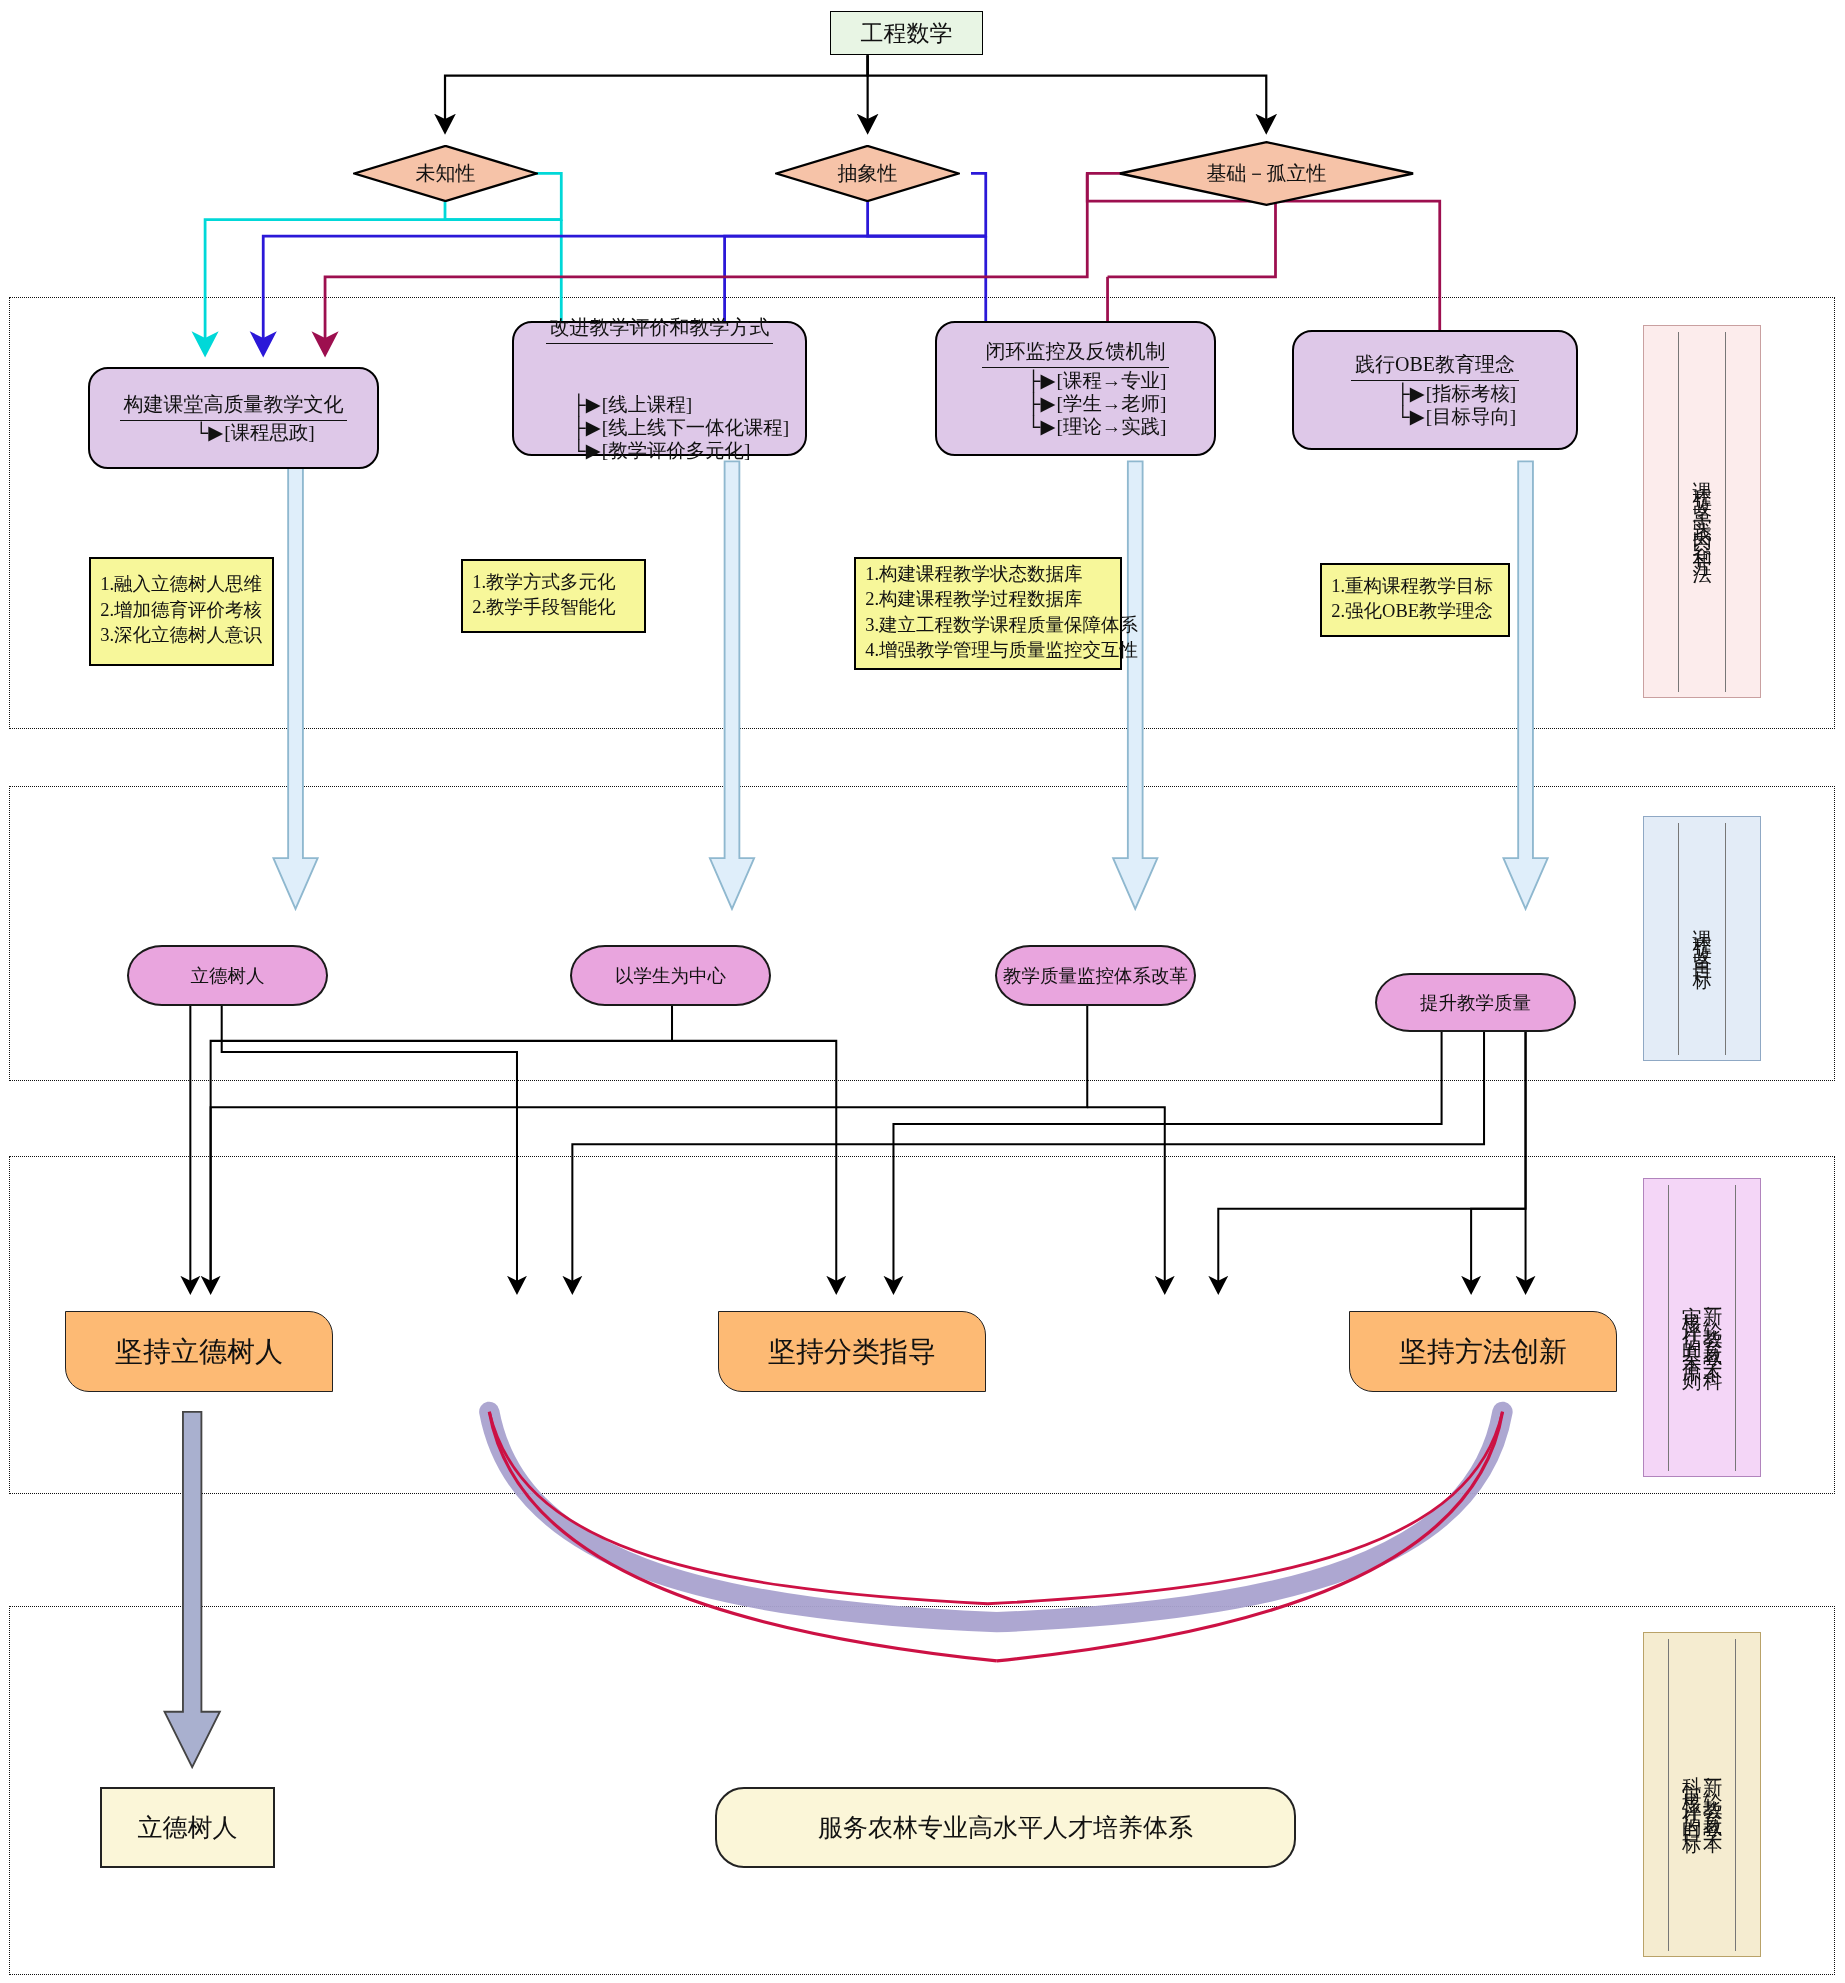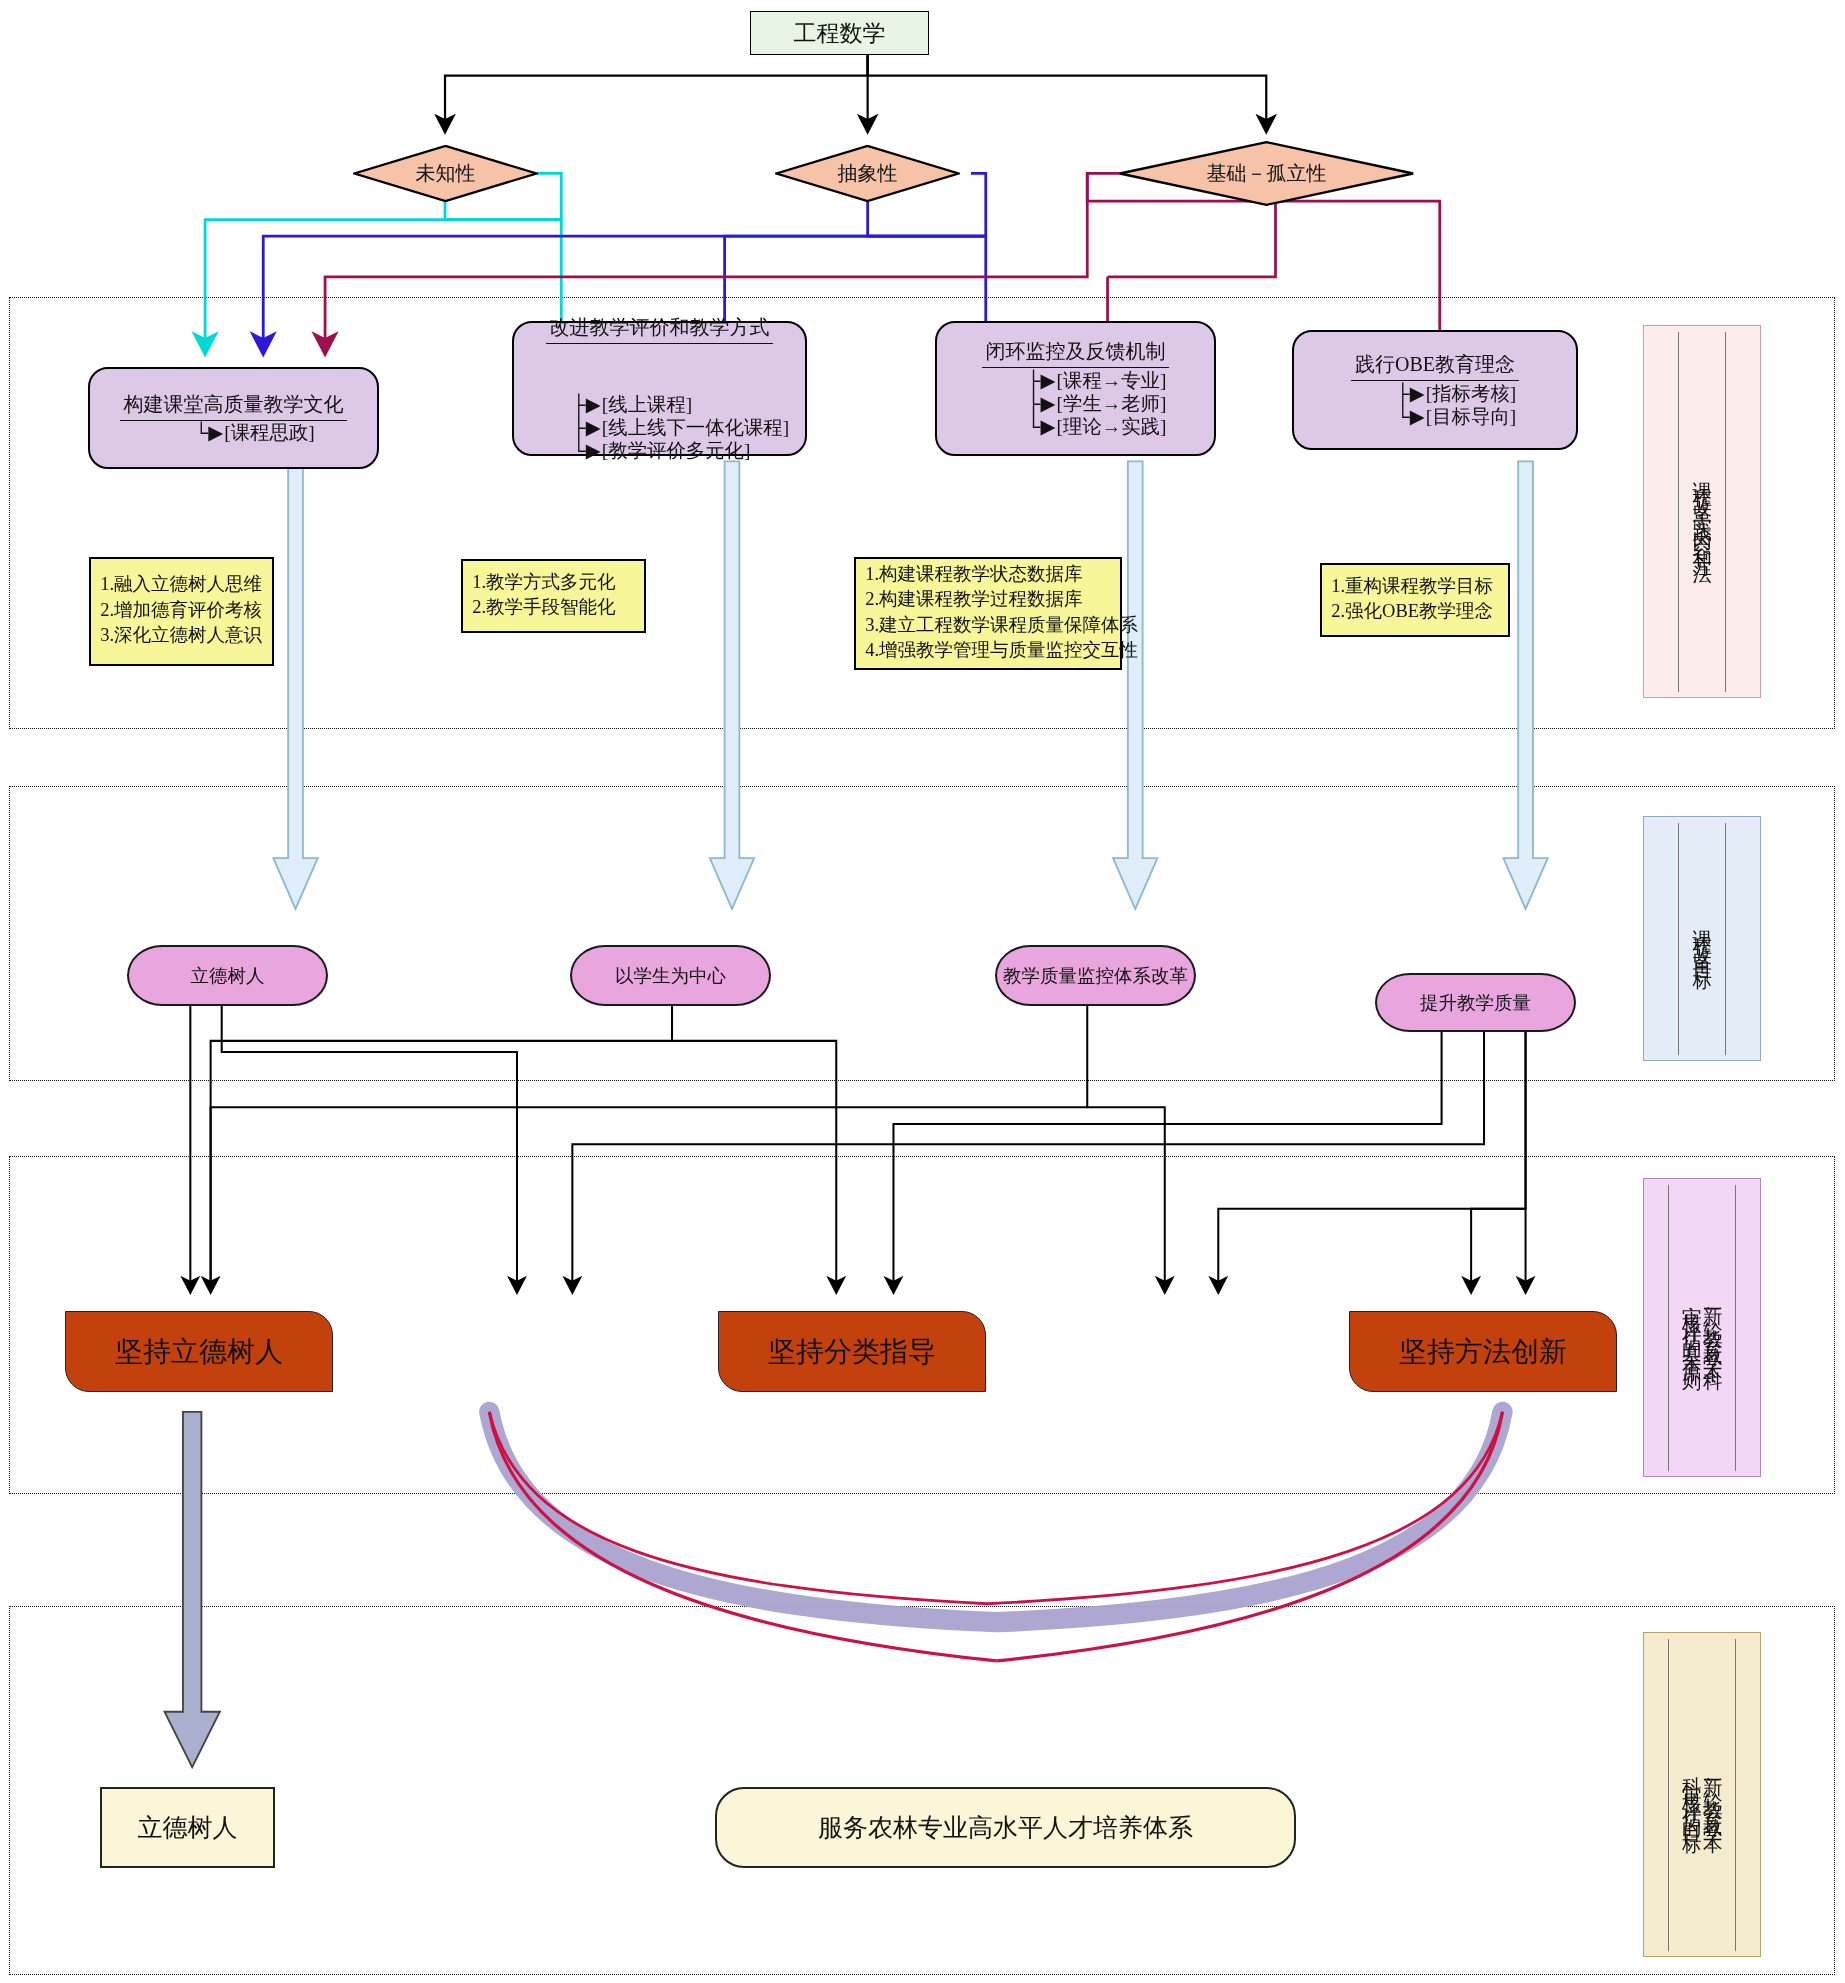--- a/index.html
+++ b/index.html
@@ -26,21 +26,21 @@
 
   
   .note{background:#f7f79a;border:2.3px solid #000;padding:6.5px 9.2px 8.3px 9.2px;
      flex-direction:column;align-items:flex-start;justify-content:center;}
   .note div{font-size:18.5px;color:#111;line-height:1.38;white-space:nowrap;}
 
   
   .pill{background:#e9a5de;border:2.3px solid #1a1a1a;border-radius:35px/50%;font-size:18.5px;color:#111;}
 
   
-  .prin{background:#c2410c;border:1.8px solid #222;font-size:28px;color:#111;
+  .prin{background:#fdba74;border:1.8px solid #222;font-size:28px;color:#111;
      border-radius:0 24px 0 24px;}
 
   
   .botbox{background:#fbf6d8;border:2.3px solid #222;font-size:25px;color:#111;}
   .botbox.round{border-radius:29px;}
 
   
   .band{position:absolute;box-sizing:border-box;border:1.8px solid #444;
         display:flex;align-items:center;justify-content:center;}
   .band .inner{height:calc(100% - 11px);border-left:0.9px solid #777;border-right:0.9px solid #777;
@@ -123,21 +123,21 @@
     </g>
 
     <path d="M198,1530 L218,1530 L218,1855 L238,1855 L208,1915 L178,1855 L198,1855 Z" fill="#a9b0cf" stroke="#444" stroke-width="2"></path>
 
     <path d="M530,1530 C560,1690 760,1745 1080,1758 C1400,1745 1600,1690 1628,1530" fill="none" stroke="#a9a2cf" stroke-width="22" stroke-linecap="round" opacity="0.95"></path>
     <path d="M530,1530 C560,1700 790,1770 1080,1800" fill="none" stroke="#cc1144" stroke-width="3.5"></path>
     <path d="M1628,1530 C1600,1700 1370,1770 1080,1800" fill="none" stroke="#cc1144" stroke-width="3.5"></path>
     <path d="M530,1530 C564,1672 740,1722 1070,1738 C1400,1722 1596,1672 1628,1530" fill="none" stroke="#cc1144" stroke-width="3"></path>
   </svg>
 
-  <div class="node greenbox" style="left:750px;top:11px;width:179px;height:44px;">
+  <div class="node greenbox" style="left:830px;top:11px;width:153px;height:44px;">
     <span>工程数学</span>
   </div>
 
   <div class="node diamond" style="left:353px;top:145px;width:185px;height:57px;">
     <svg width="185" height="57" style="position:absolute;left:0;top:0;" viewBox="0 0 200 62">
       <polygon points="100,1 199,31 100,61 1,31" fill="#f6c3a8" stroke="#000" stroke-width="2.5"></polygon>
     </svg>
     <span class="dlabel">未知性</span>
   </div>
 

